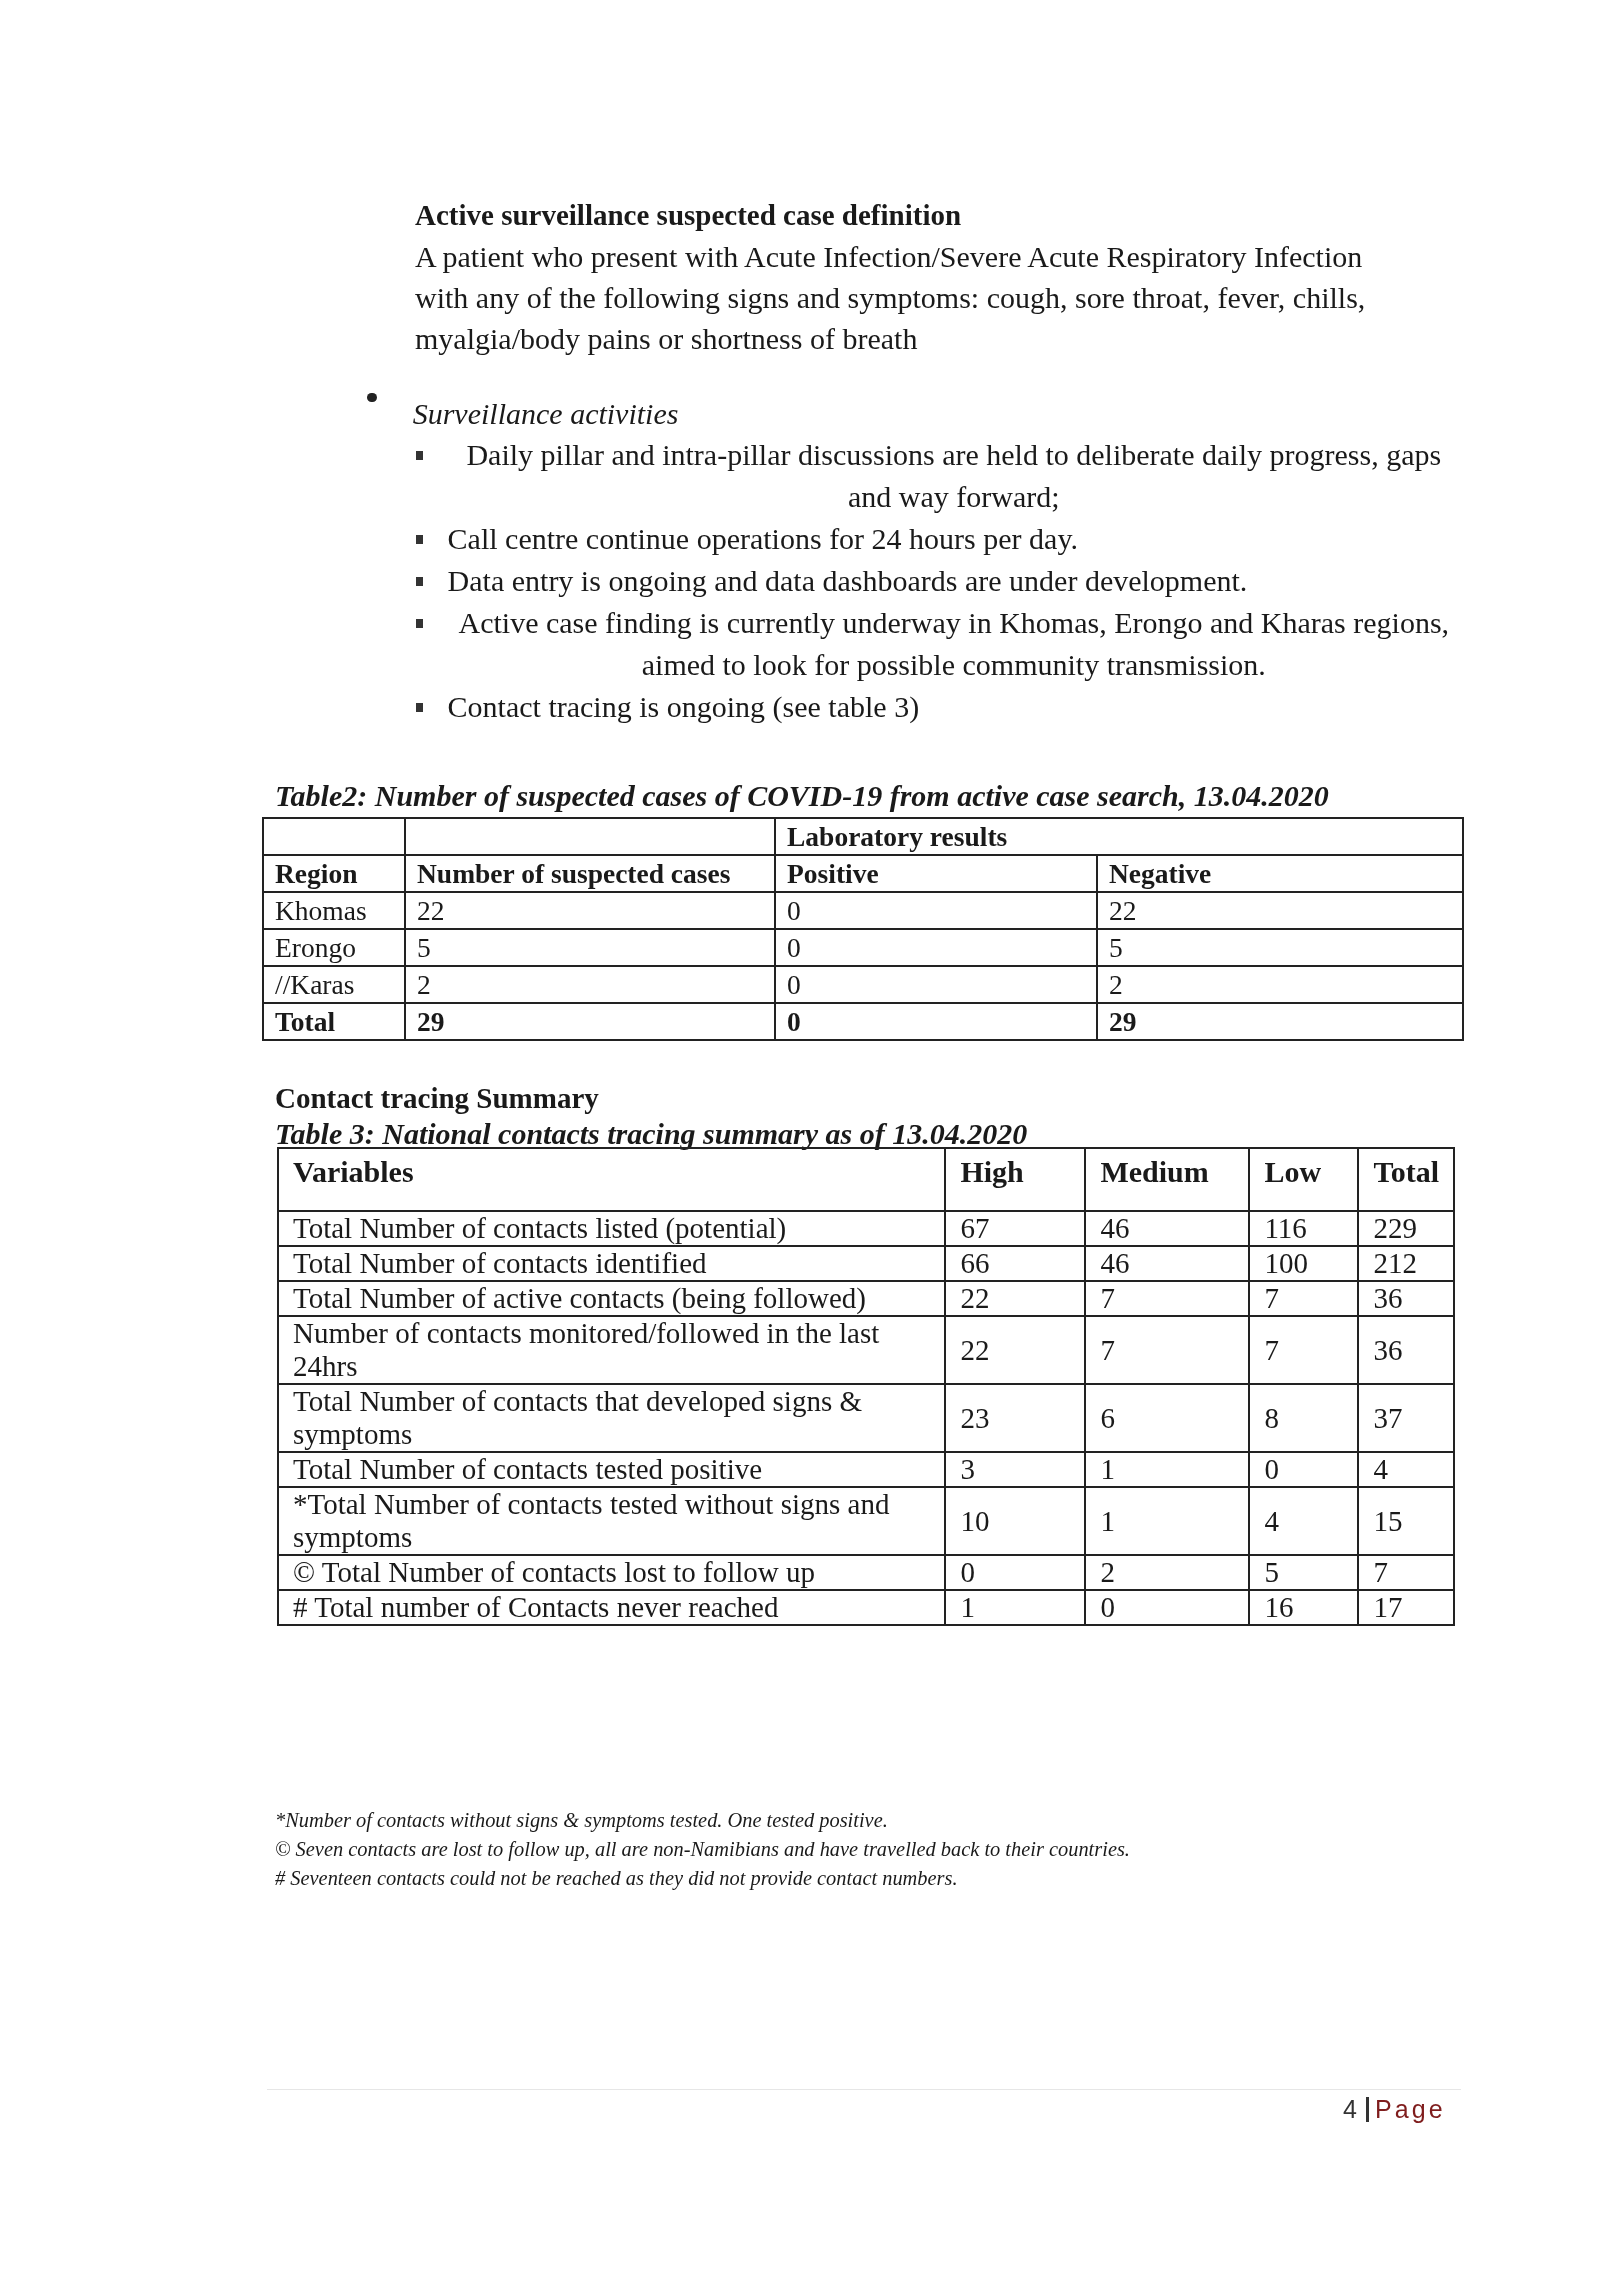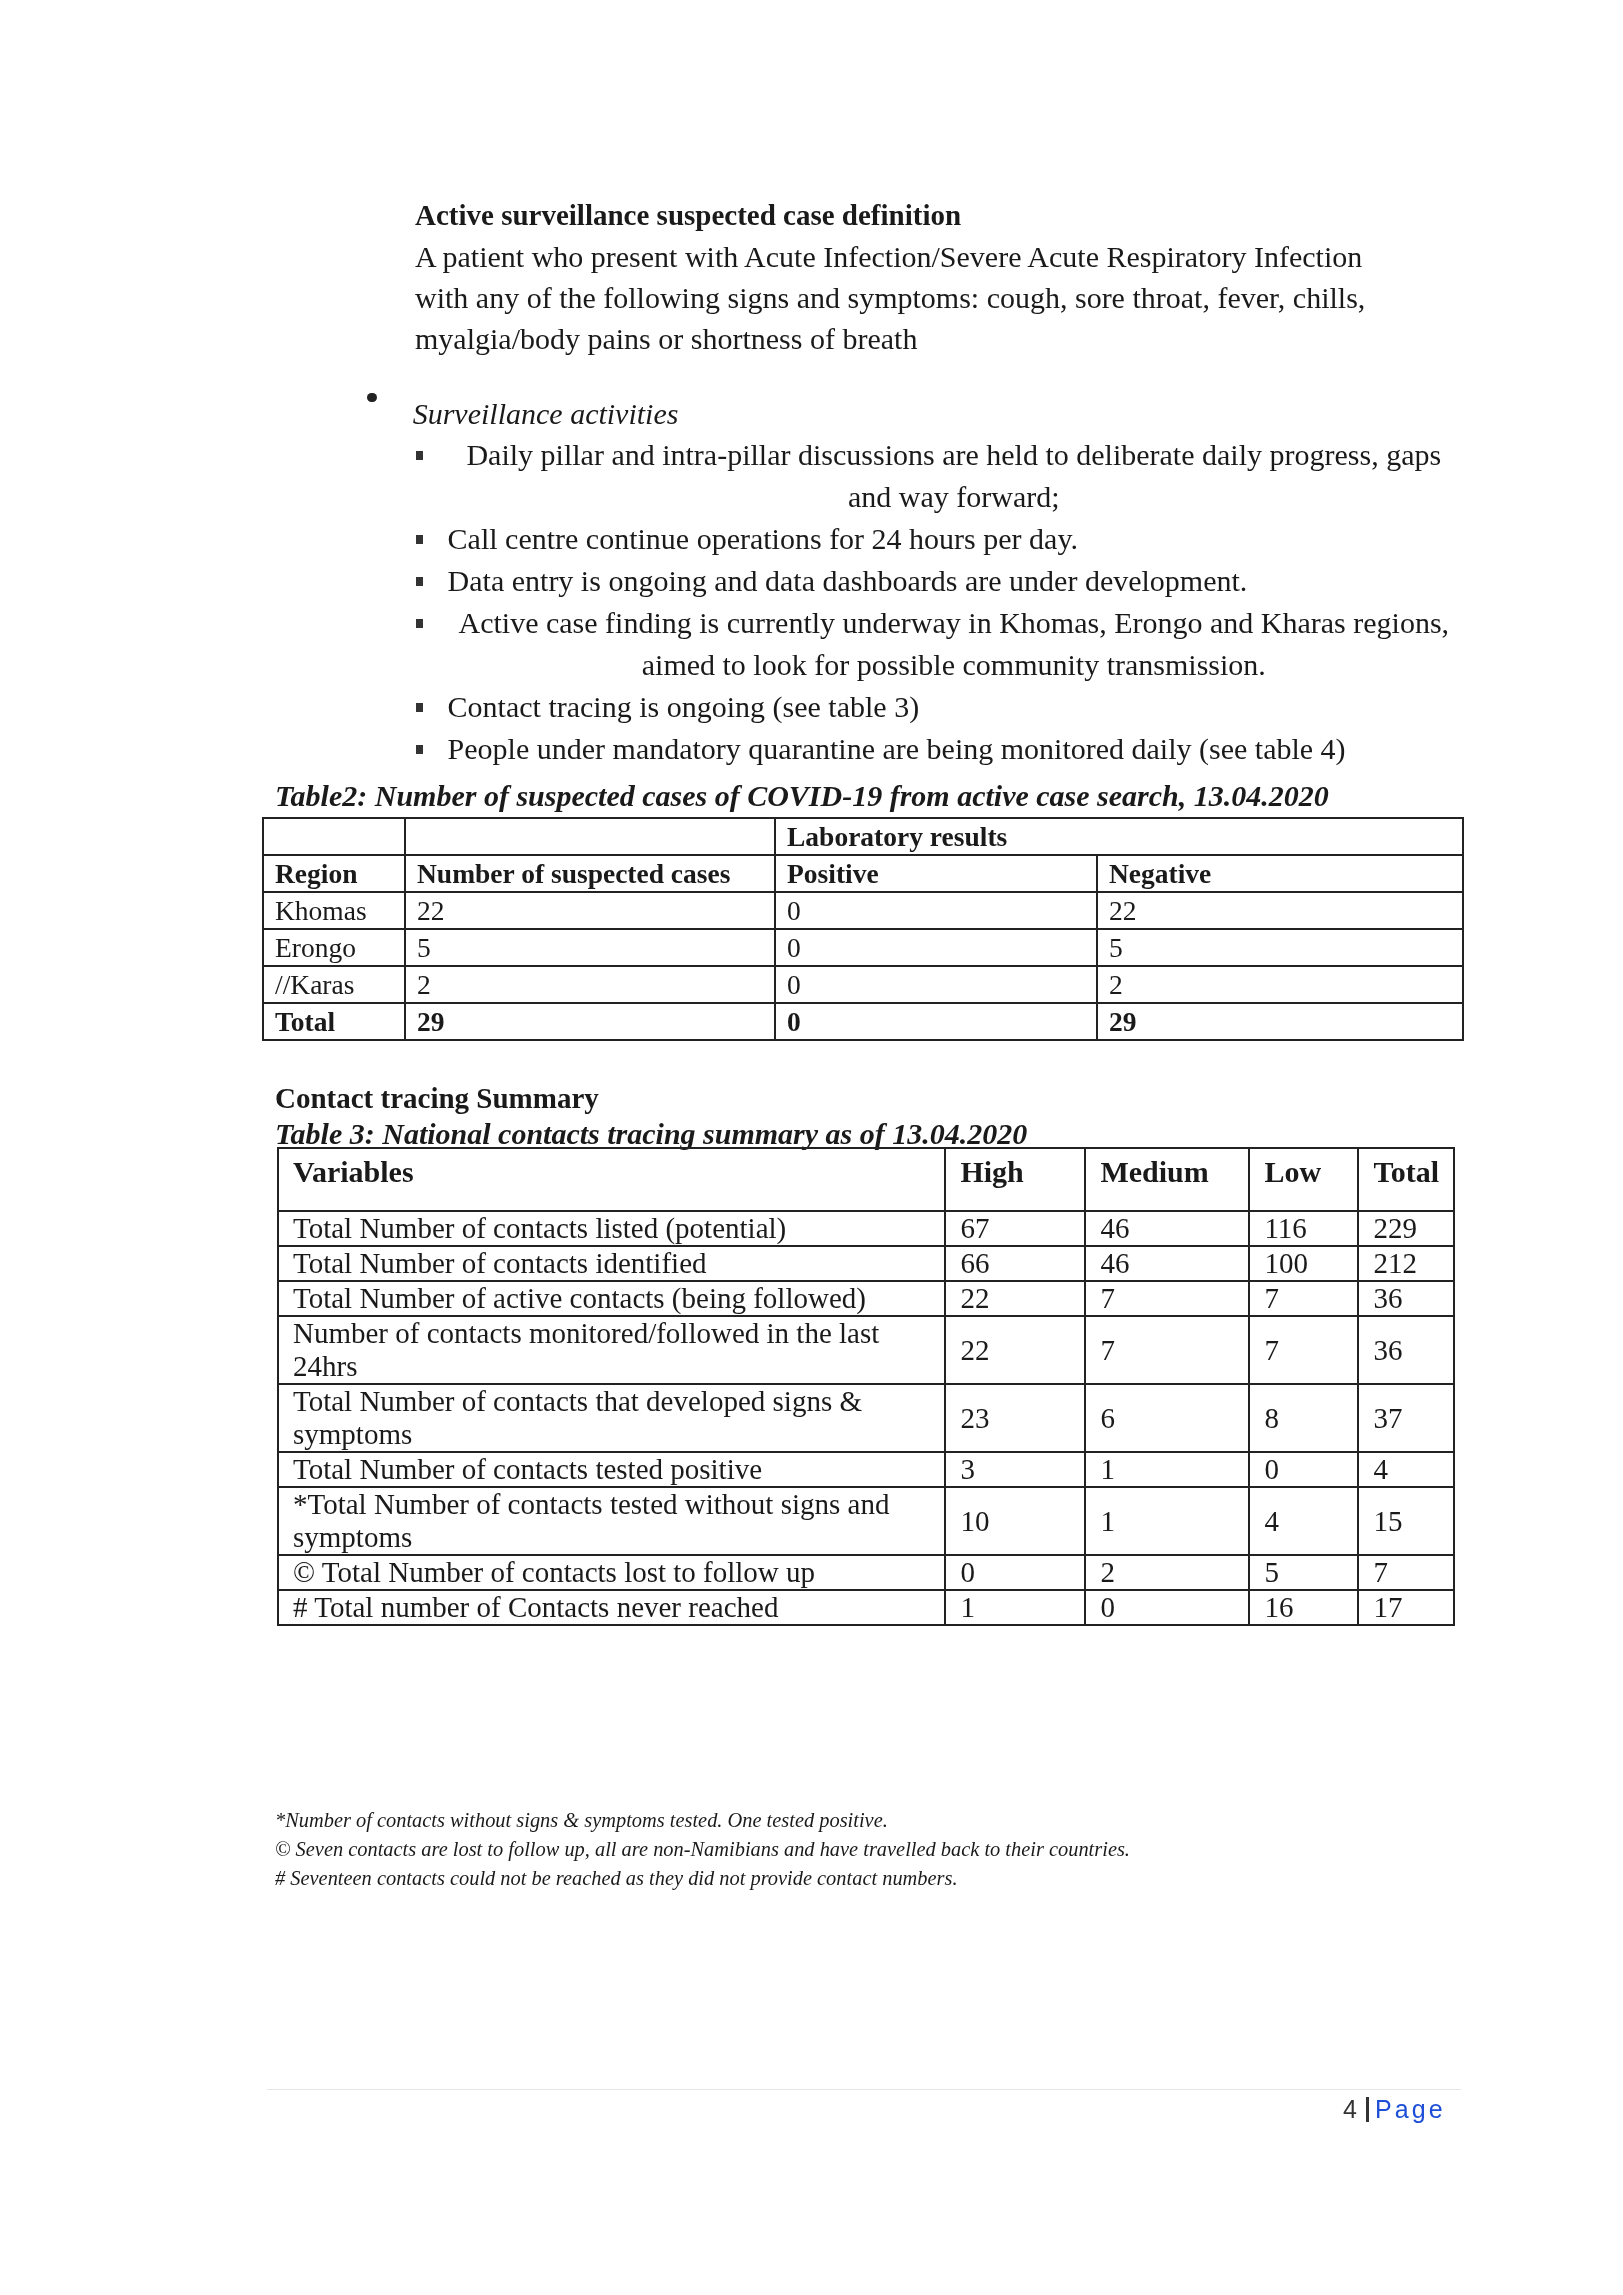--- a/index.html
+++ b/index.html
@@ -25,21 +25,21 @@
   td, th { border: 2px solid #222; text-align: left; vertical-align: middle; font-weight: normal; padding: 0 11px; }
   #table2 { left: 262px; top: 817px; width: 1202px; font-size: 27.5px; }
   #table2 td { height: 35px; }
   #table2 .hdr { font-weight: bold; }
   #table3 { left: 277px; top: 1147px; width: 1178px; font-size: 29px; }
   #table3 td { line-height: 33px; padding: 0 14px; }
   #table3 .hdr { font-weight: bold; font-size: 30px; }
   .notes { left: 275px; top: 1806px; font-style: italic; font-size: 20.4px; line-height: 29px; }
   .footer-rule { left: 267px; top: 2089px; width: 1194px; height: 0.8px; background: #e6e6e6; }
   .footer { left: 1343px; top: 2095px; font-family: "Liberation Sans", sans-serif; font-size: 25px; color: #333; letter-spacing: 3.1px; }
-  .footer .pg { color: #1d4ed8; }
+  .footer .pg { color: #7f1d1d; }
   .footer .bar { display: inline-block; width: 2.4px; height: 25px; background: #333; vertical-align: -3.9px; margin: 0 6.3px; }
 </style>
 </head>
 <body>
 
 <div id="definition" class="abs">
   <div class="title">Active surveillance suspected case definition</div>
   <div class="p">A patient who present with Acute Infection/Severe Acute Respiratory Infection</div>
   <div class="p">with any of the following signs and symptoms: cough, sore throat, fever, chills,</div>
   <div class="p">myalgia/body pains or shortness of breath</div>
@@ -64,24 +64,20 @@
         <span>Data entry is ongoing and data dashboards are under development.</span>
       </li>
     <li>
         <span class="sq"></span>
         <span>Active case finding is currently underway in Khomas, Erongo and Kharas regions, aimed to look for possible community transmission.</span>
       </li>
     <li>
         <span class="sq"></span>
         <span>Contact tracing is ongoing (see table 3)</span>
       </li>
-    <li>
-        <span class="sq"></span>
-        <span>People under mandatory quarantine are being monitored daily (see table 4)</span>
-      </li>
   </ul>
 </div>
 
 <div class="abs caption" style="left:275px; top:777px;">Table2: Number of suspected cases of COVID-19 from active case search, 13.04.2020</div>
 
 <table id="table2">
   <tbody>
       <tr>
     <td style="width:118px"></td>
     <td style="width:346px"></td>

